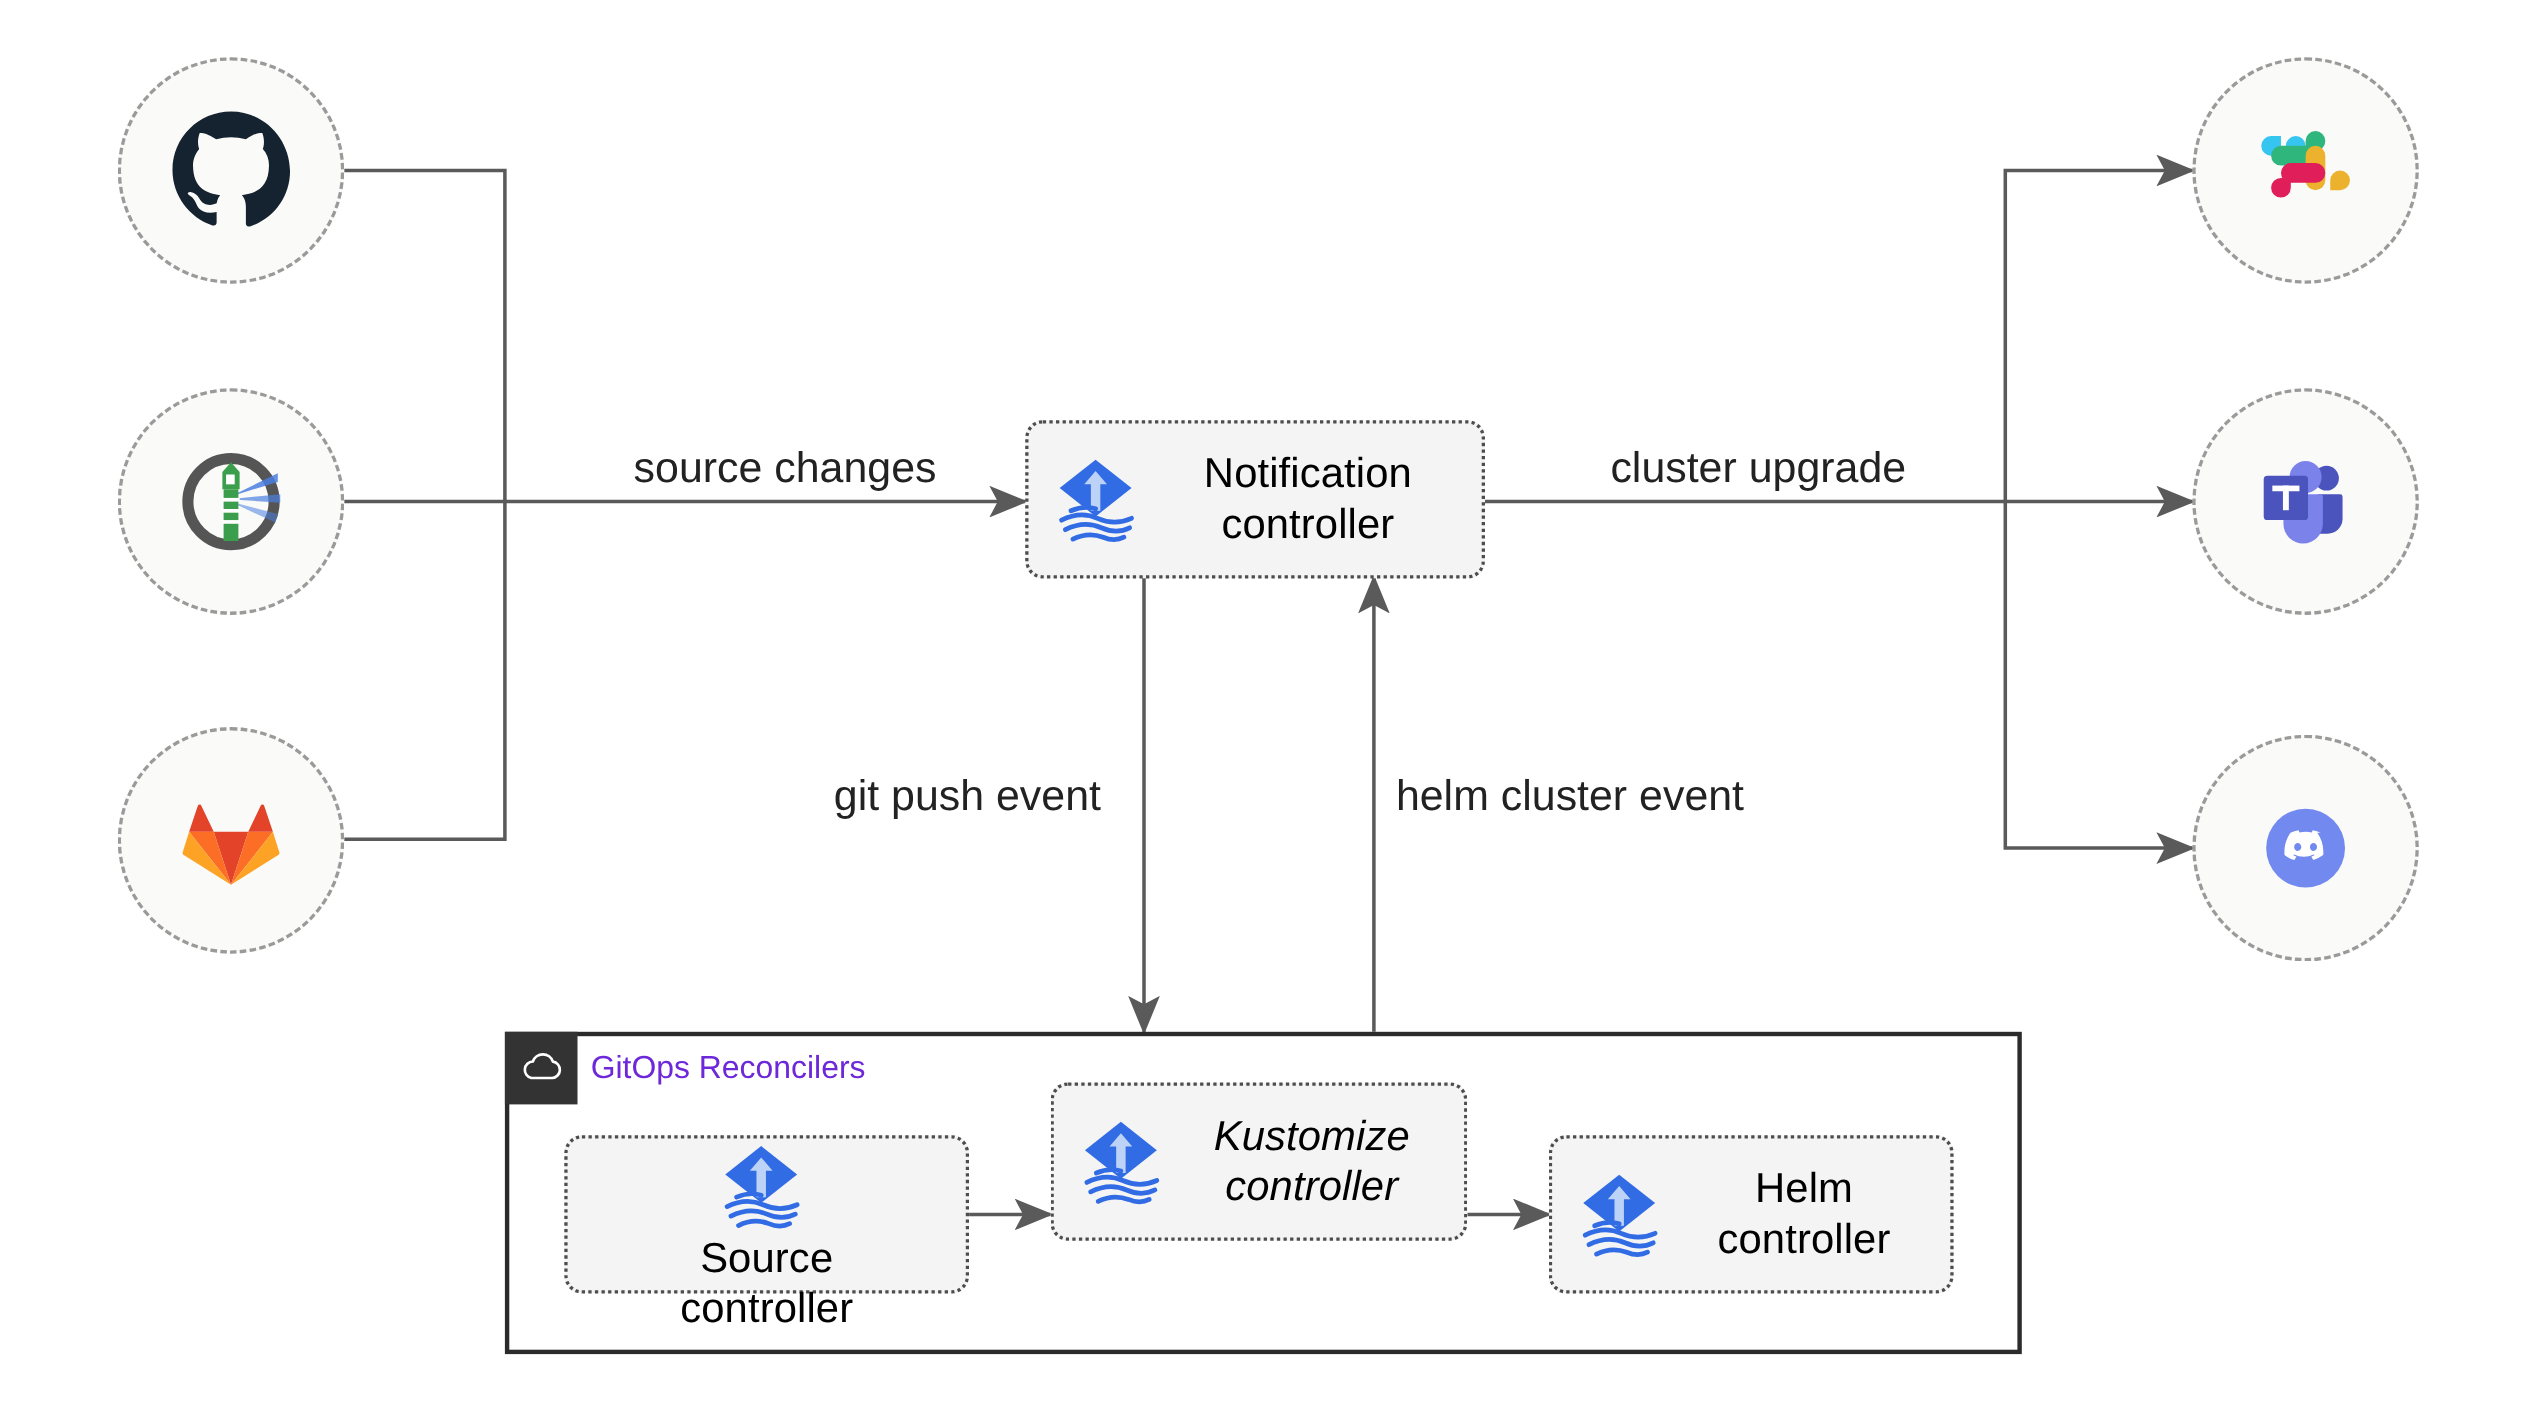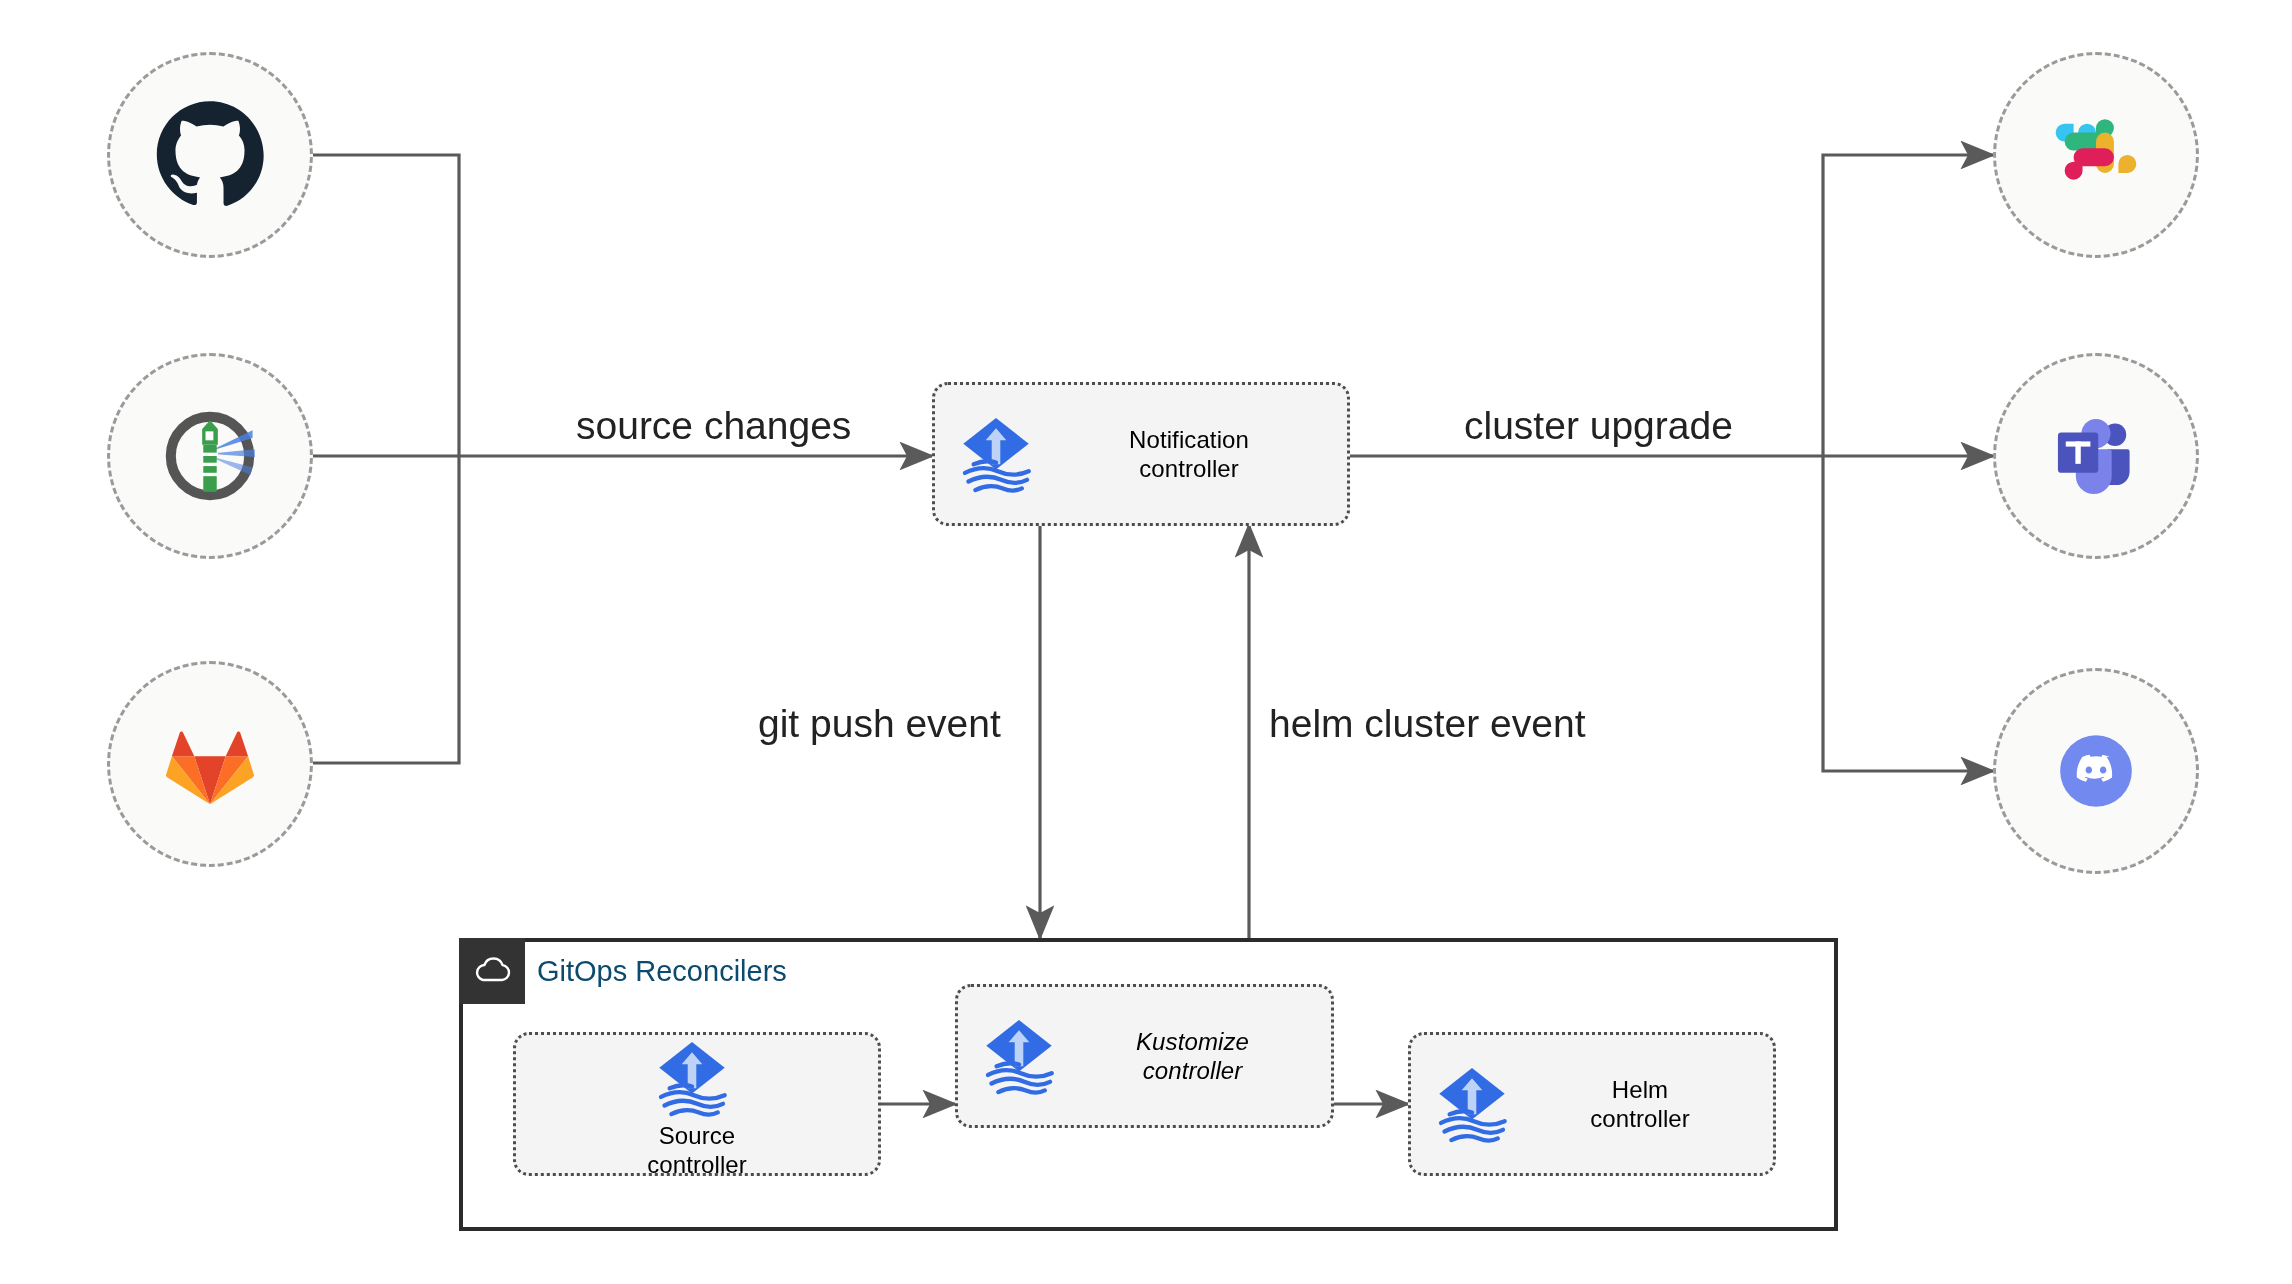--- a/index.html
+++ b/index.html
@@ -59,21 +59,21 @@
   }
   .ctrl-box .ctrl-logo {
     width: 86px;
     height: 86px;
     flex: 0 0 auto;
     margin-right: 10px;
   }
   .ctrl-box .ctrl-label {
     flex: 1 1 auto;
     text-align: center;
-    font-size: 24px;
+    font-size: 38px;
     line-height: 1.22;
     color: #000000;
     white-space: pre-line;
     letter-spacing: .1px;
   }
 
   
   #reconcilers-group {
     position: absolute;
     left: 459px;
@@ -93,21 +93,21 @@
     background: #333333;
     display: flex;
     align-items: center;
     justify-content: center;
   }
   #reconcilers-title {
     position: absolute;
     left: 537px;
     top: 955px;
     font-size: 29px;
-    color: #0c4a6e;
+    color: #6d28d9;
     white-space: nowrap;
   }
 
   
   .edge-label {
     position: absolute;
     font-size: 39px;
     color: #222222;
     white-space: nowrap;
   }

